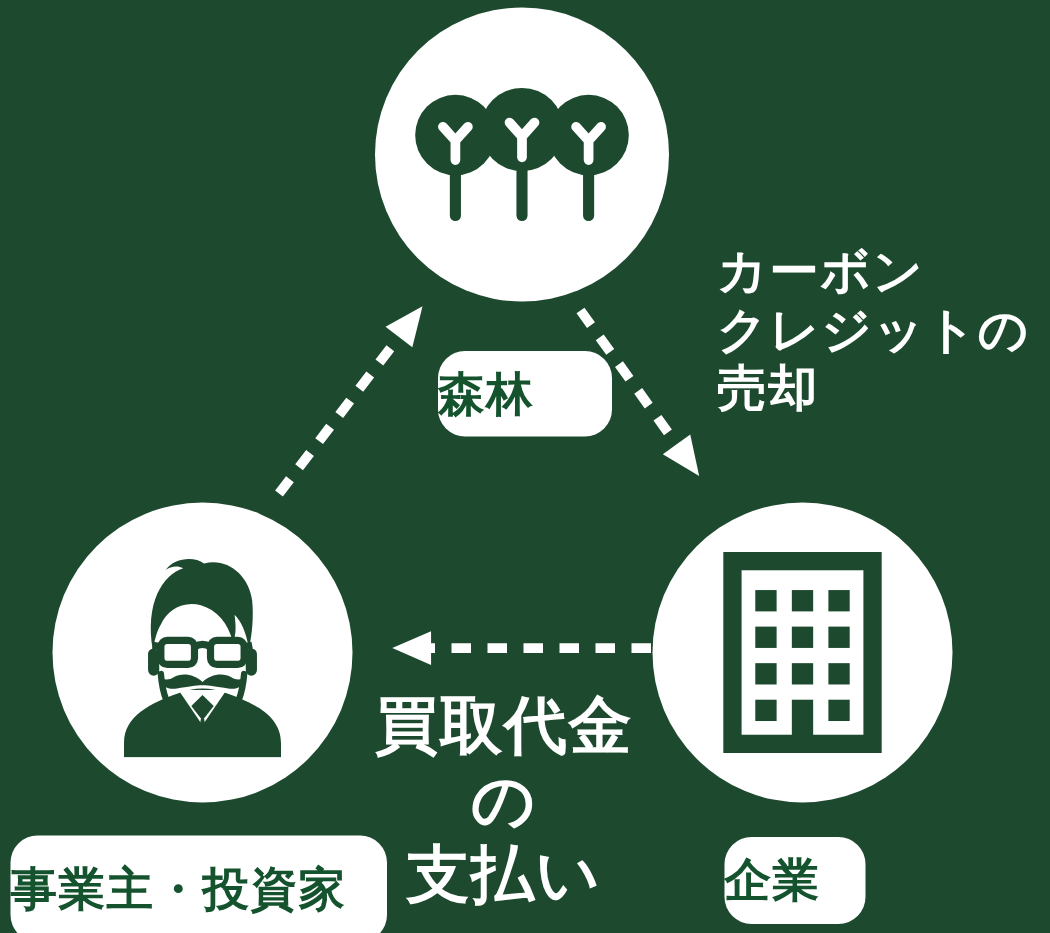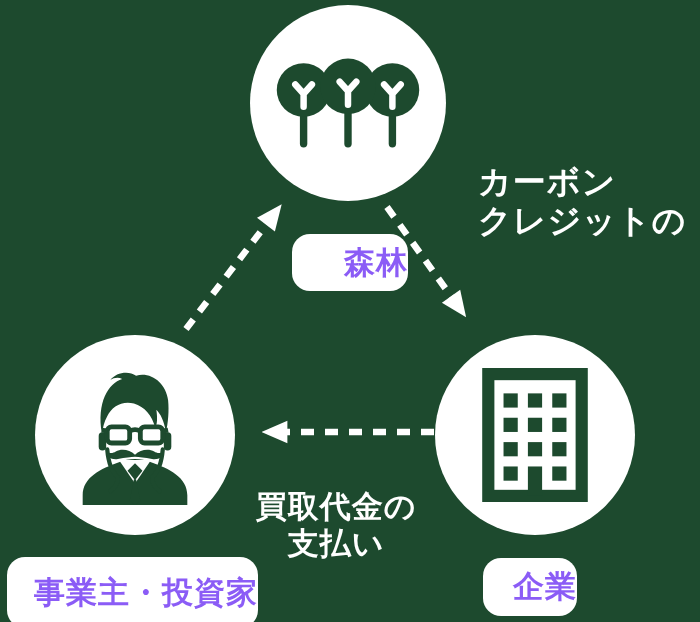--- a/index.html
+++ b/index.html
@@ -10,33 +10,33 @@
   }
   .node-circle{
     position:absolute;background:#ffffff;border-radius:50%;
     display:flex;align-items:center;justify-content:center;
   }
   .circle-forest{left:250px;top:5px;width:196px;height:196px;}
   .circle-investor{left:35px;top:335px;width:200px;height:200px;}
   .circle-company{left:435px;top:335px;width:200px;height:200px;}
   .pill{
     position:absolute;background:#ffffff;border-radius:18px;
-    display:flex;align-items:center;justify-content:flex-end;
-    color:#8b5cf6;font-weight:700;letter-spacing:1px;
+    display:flex;align-items:center;justify-content:flex-start;
+    color:#14532d;font-weight:700;letter-spacing:1px;
   }
   .pill-forest{left:292px;top:234px;width:116px;height:57px;font-size:31px;}
   .pill-investor{left:7px;top:557px;width:251px;height:71px;font-size:31px;}
   .pill-company{left:483px;top:558px;width:94px;height:58px;font-size:31px;}
   .edge-text{
     position:absolute;color:#ffffff;font-weight:700;
     letter-spacing:1px;line-height:1.18;
   }
   .edge-planting{left:18px;top:201px;font-size:35px;}
   .edge-credit{left:478px;top:163px;width:222px;font-size:33px;text-align:left;}
-  .edge-payment{left:240px;top:461px;width:192px;font-size:31px;text-align:center;margin-top:28px;}
+  .edge-payment{left:240px;top:461px;width:192px;font-size:42px;text-align:center;}
   .arrow-layer{position:absolute;left:0;top:0;width:700px;height:622px;}
   .icon-svg{display:block;}
 </style>
 </head>
 <body>
 
 <div class="stage">
 
   <svg class="arrow-layer" viewBox="0 0 700 622">
     <defs>
@@ -125,19 +125,20 @@
   <div class="pill pill-investor">
     <span>事業主・投資家</span>
   </div>
   <div class="pill pill-company">
     <span>企業</span>
   </div>
 
   <div class="edge-text edge-credit">
     <div>カーボン</div>
     <div>クレジットの</div>
+    <div>売却</div>
   </div>
   <div class="edge-text edge-payment">
     <div>買取代金の</div>
     <div>支払い</div>
   </div>
 
 </div>
 
 </body></html>

